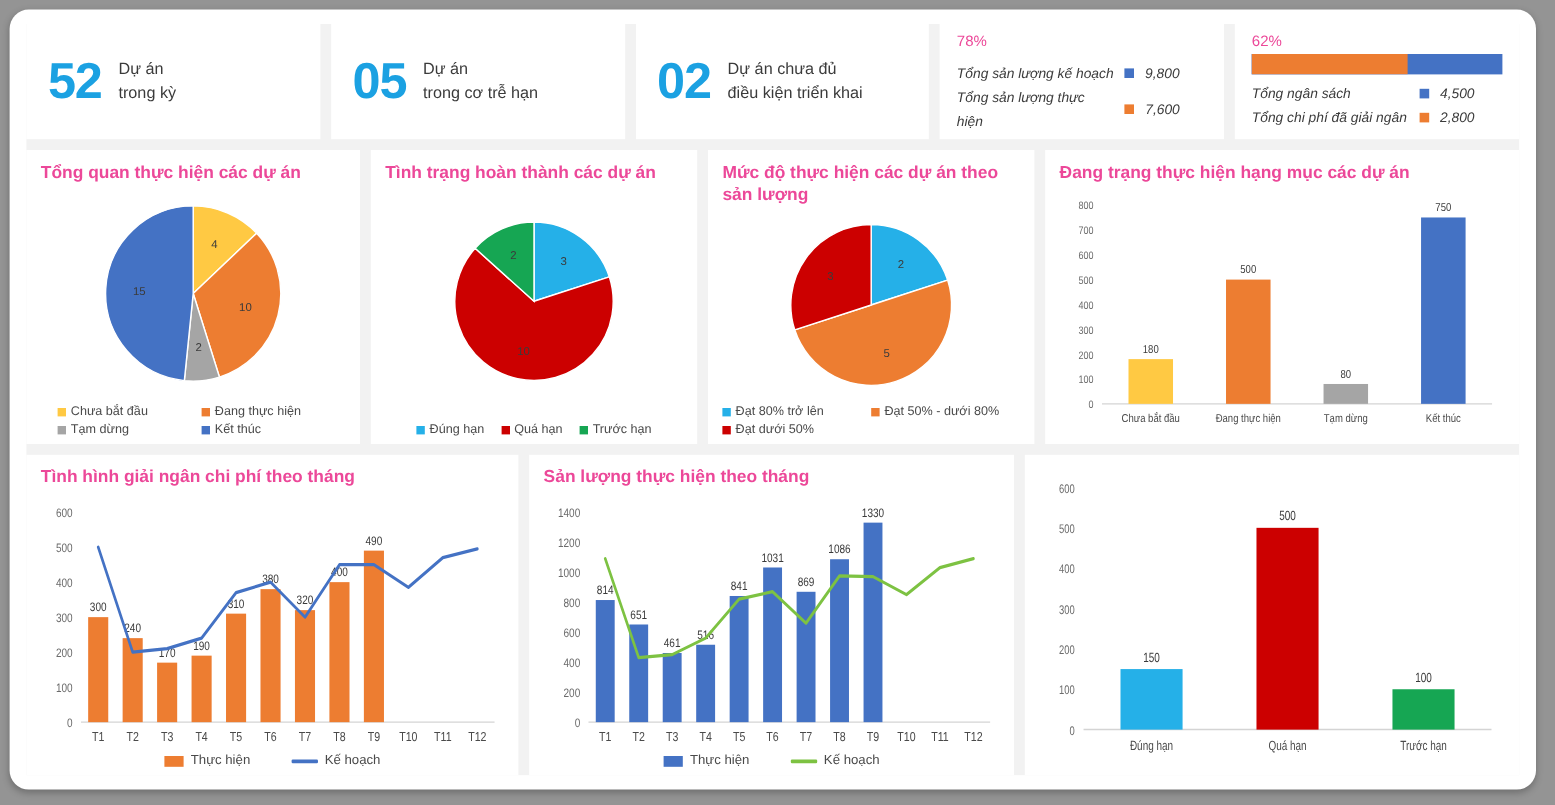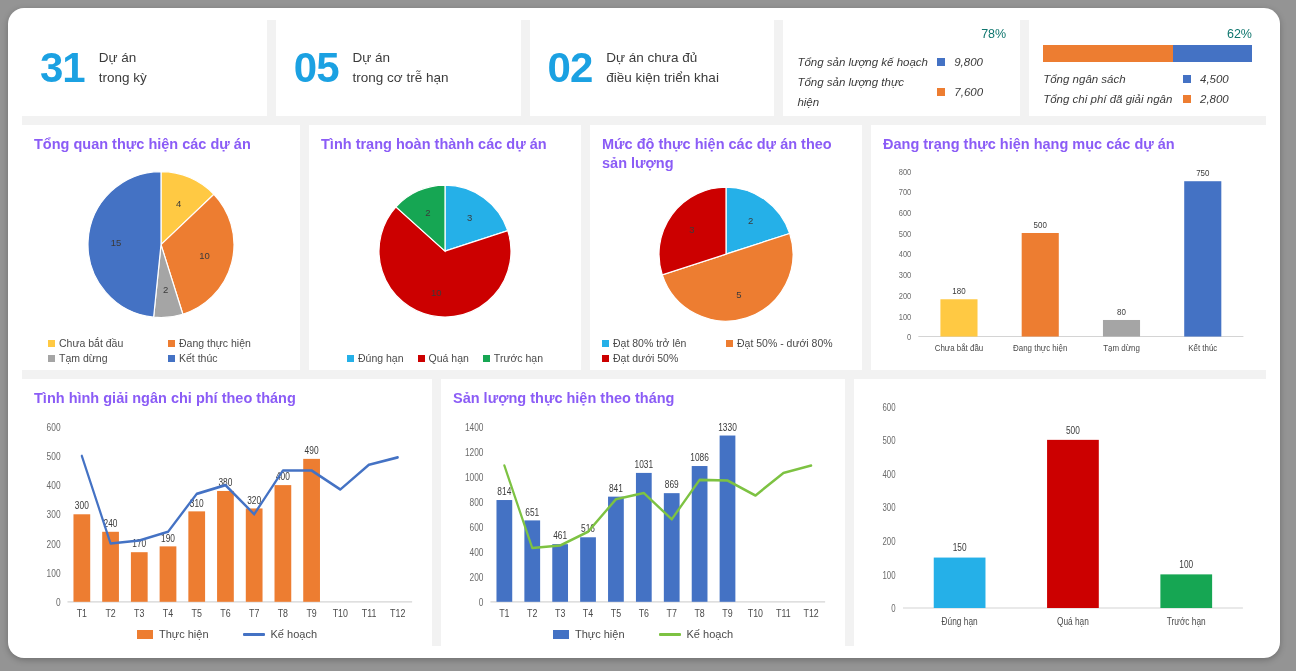--- a/index.html
+++ b/index.html
@@ -50,23 +50,23 @@
   }
 
   .prog {
     background: #ffffff;
     flex: 1 1 0;
     padding: 8px 14px 6px 14px;
     display: flex;
     flex-direction: column;
   }
   .prog-pct {
-    text-align: right;
+    text-align: left;
     font-size: 12.5px;
-    color: #0f766e;
+    color: #ec4899;
     line-height: 1.1;
     margin-bottom: 3px;
   }
   .prog-bar {
     height: 17px;
     width: 100%;
     background: #4472C4;
     display: flex;
     overflow: hidden;
   }
@@ -93,21 +93,21 @@
   .panel {
     background: #ffffff;
     padding: 10px 12px 6px 12px;
     display: flex;
     flex-direction: column;
     overflow: hidden;
   }
   .panel-title {
     font-size: 14.5px;
     font-weight: bold;
-    color: #8b5cf6;
+    color: #ec4899;
     line-height: 1.3;
     margin-bottom: 2px;
   }
 
   .row2 { display: flex; gap: 9px; height: 245px; }
   .row3 { display: flex; gap: 9px; flex: 1 1 auto; }
 
   .p-pie1 { width: 278px; }
   .p-pie2 { width: 272px; }
   .p-pie3 { width: 272px; }
@@ -147,21 +147,21 @@
 </style>
 </head>
 <body>
 
 <div class="frame">
   <div class="board">
 
     <div class="row1">
 
       <div class="kpi">
-        <div class="kpi-num">31</div>
+        <div class="kpi-num">52</div>
         <div class="kpi-label">
           <div>Dự án</div>
           <div>trong kỳ</div>
         </div>
       </div>
 
       <div class="kpi">
         <div class="kpi-num">05</div>
         <div class="kpi-label">
           <div>Dự án</div>

